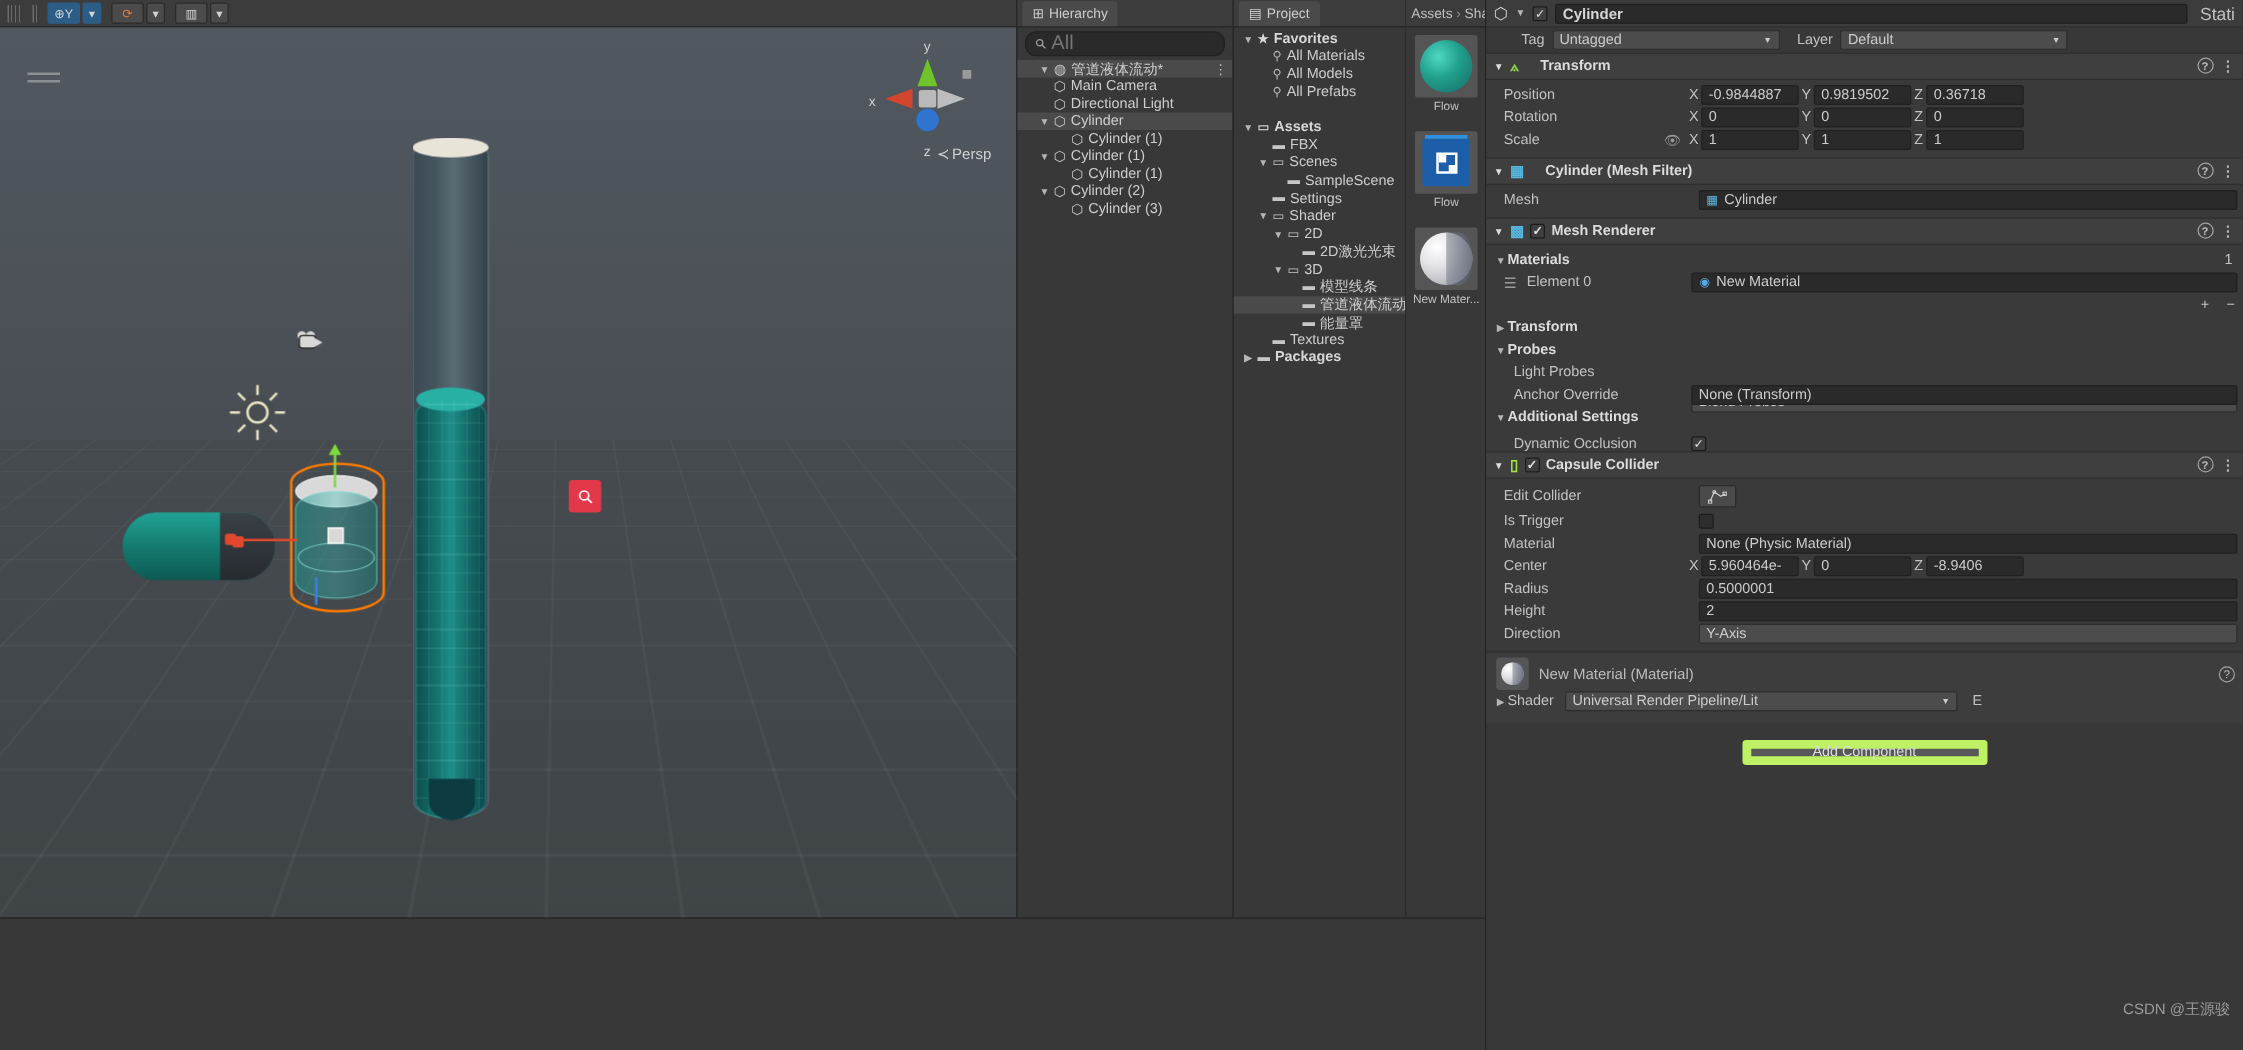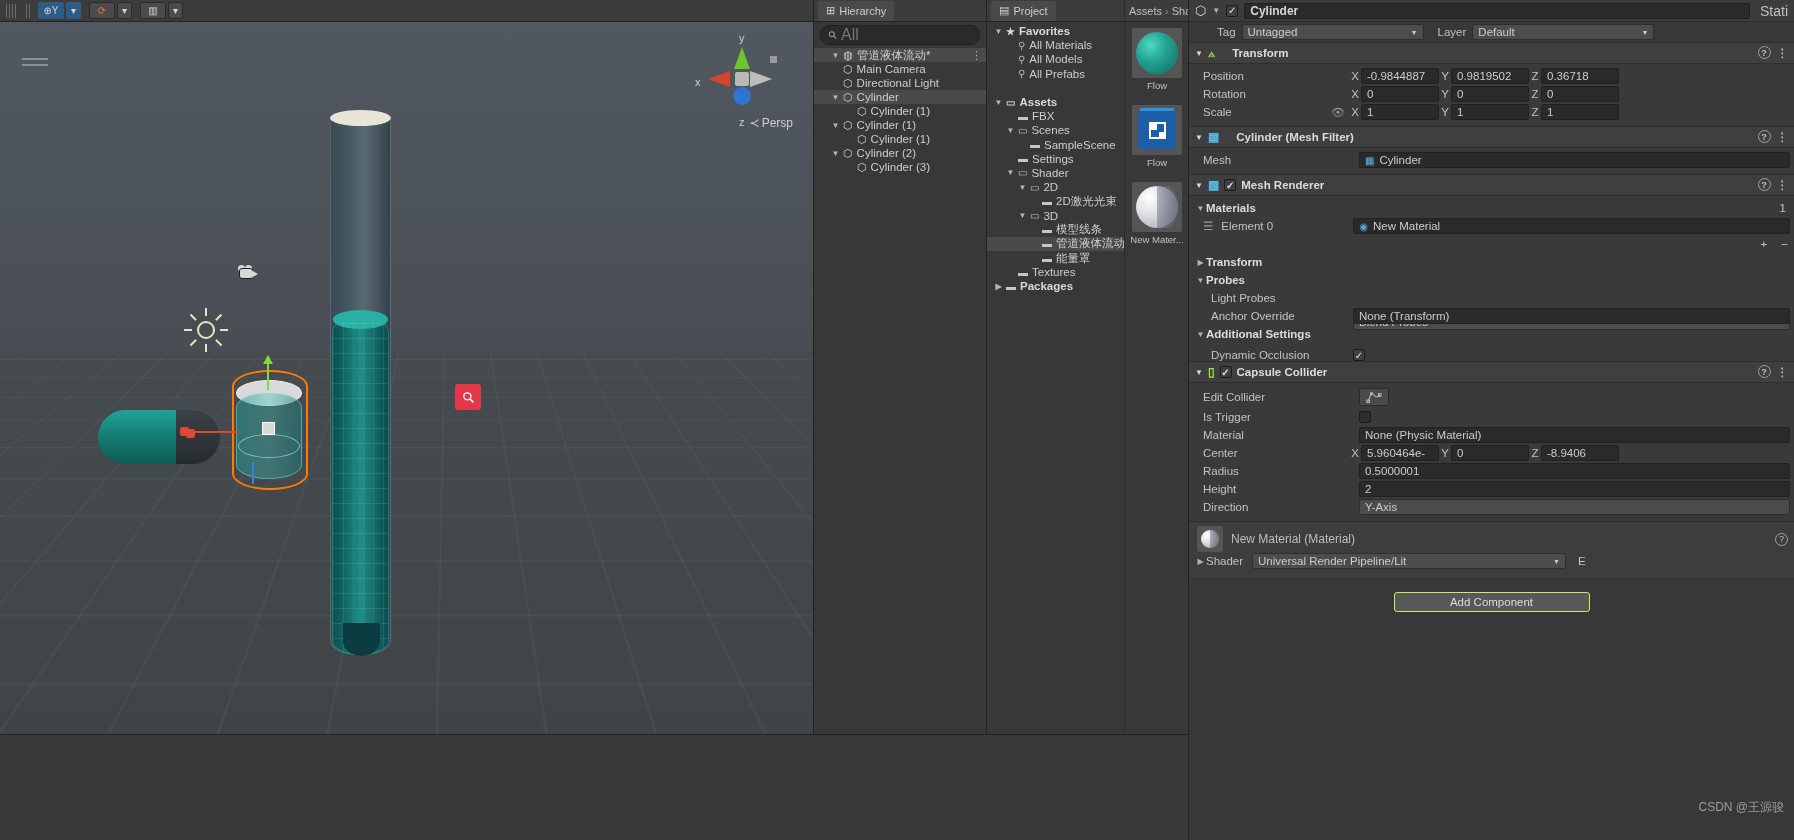--- a/index.html
+++ b/index.html
@@ -264,21 +264,21 @@
   .comp-body { background:#3a3a3a; padding:3px 0 5px 0; }
   .sub-hdr { font-weight:bold; color:#dcdcdc; font-size:11.5px; }
   .cb { width:12px; height:12px; background:#3f3f3f; border:1px solid #1c1c1c; border-radius:2px;
         display:flex; align-items:center; justify-content:center; color:#e2e2e2; font-size:10px; }
   .cb.empty { color:transparent; background:#2e2e2e; }
   .qmark { width:13px; height:13px; border-radius:50%; border:1px solid #a0a0a0; color:#c0c0c0;
            font-size:9px; display:flex; align-items:center; justify-content:center; }
   .axis-lbl { color:#c2c2c2; width:12px; text-align:center; font-size:11.5px; }
   .add-component {
     width:196px; height:20px; margin:14px auto 0 auto; background:#585858;
-    border:1px solid #bef264; border-radius:3px;
+    border:7px solid #bef264; border-radius:3px;
     display:flex; align-items:center; justify-content:center; font-size:11.5px; color:#dcdcdc;
   }
   .mat-foot { border-top:1px solid #2e2e2e; background:#3d3d3d; padding:4px 0 8px 0; }
   .mat-thumb { width:26px; height:26px; border-radius:3px; position:relative; overflow:hidden; background:#555; }
   .eye { font-size:11px; color:#9a9a9a; }
 
   
   .watermark { position:absolute; right:10px; bottom:24px; font-size:12px; color:#9b9b9b; }
 
   

